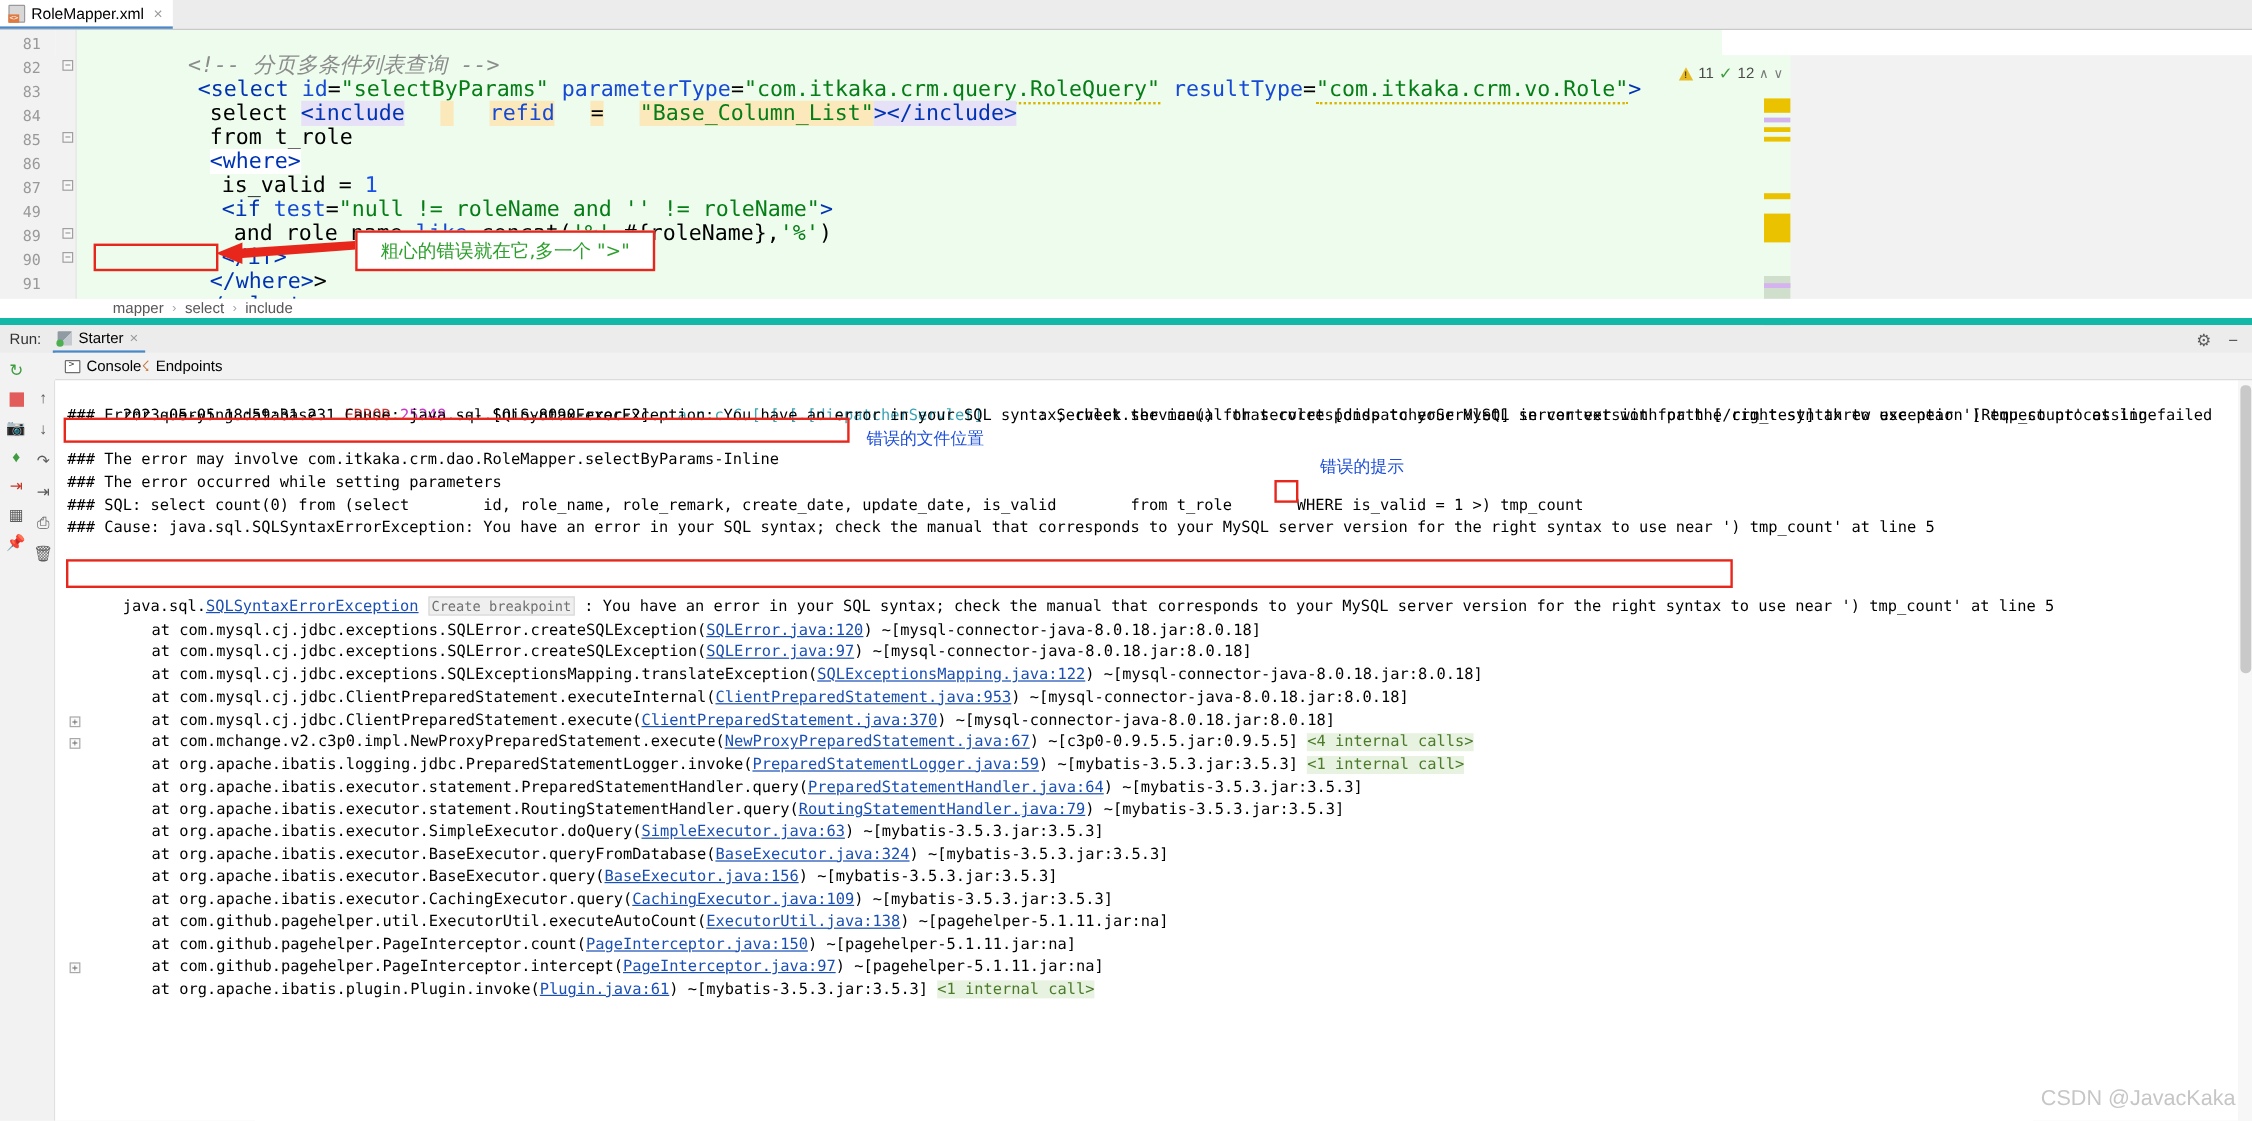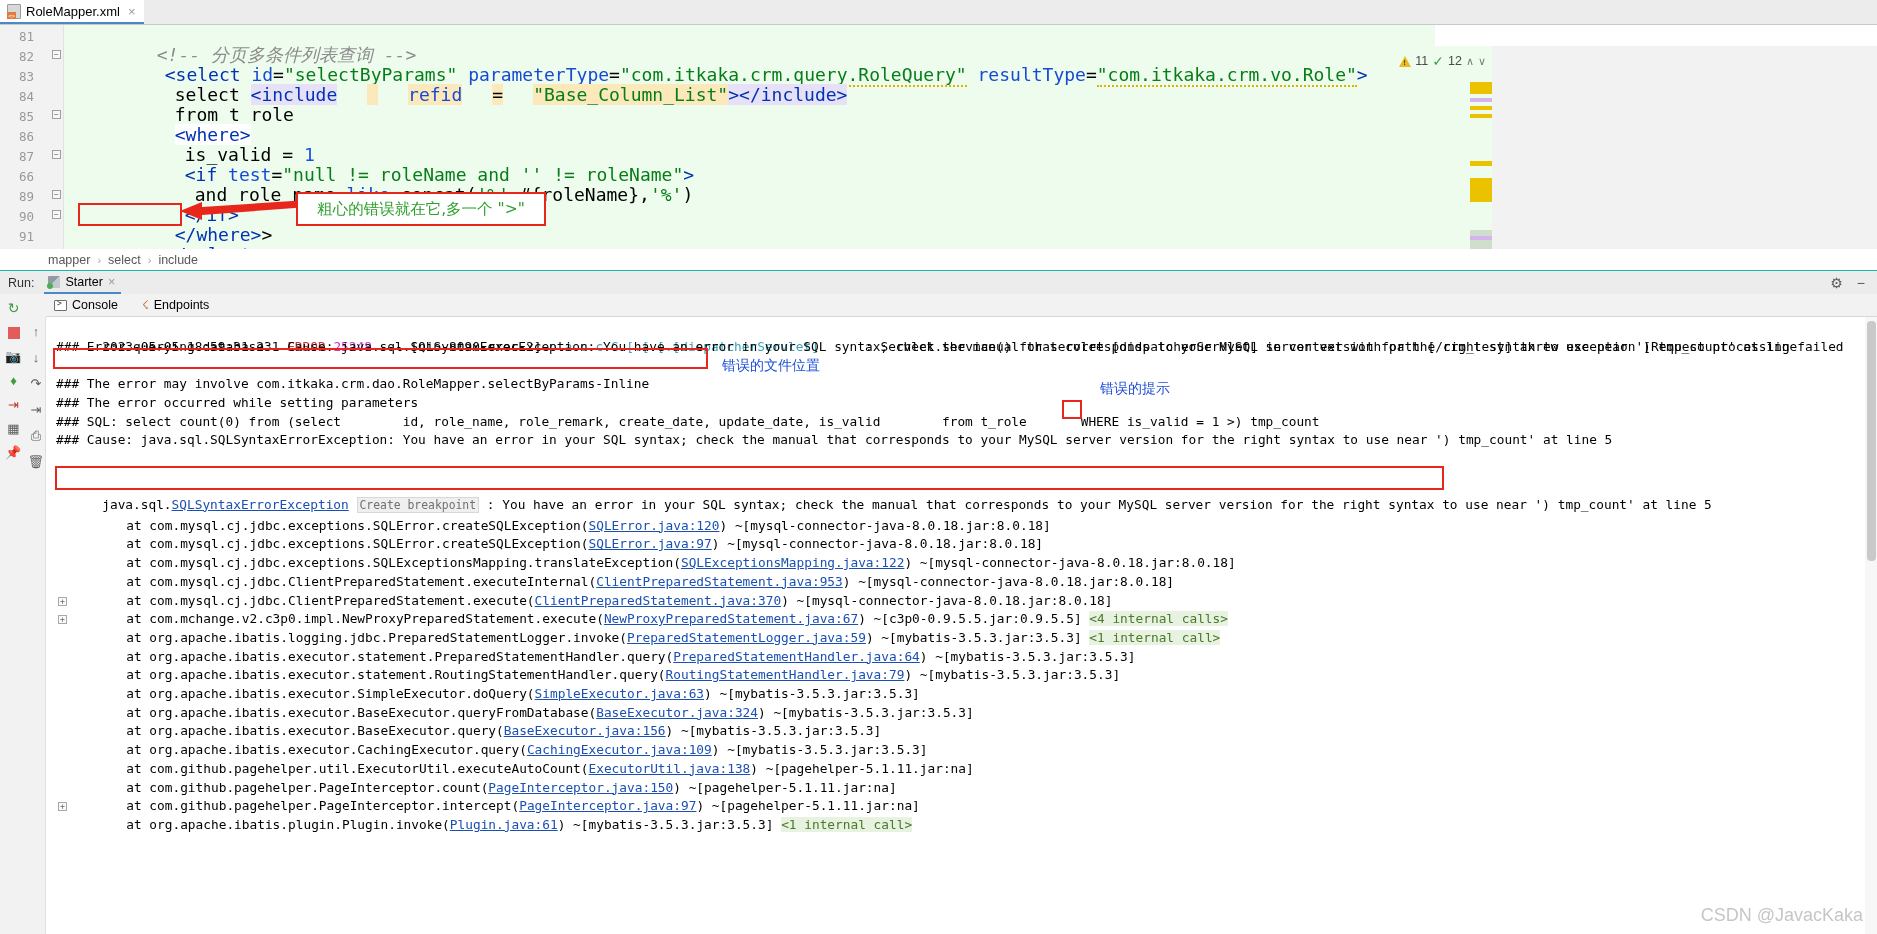--- a/index.html
+++ b/index.html
@@ -108,22 +108,22 @@
     content: "!"; position: absolute; left: -2px; top: 2px;
     font-size: 8px; color: #5a4700; font-weight: bold;
   }
   .ok-check { color: #3f9c3f; font-size: 14px; line-height: 1; }
   .chev { color: #7a7a7a; font-size: 11px; }
 
   
   .breadcrumb {
     position: absolute; left: 0; top: 249px; width: 1877px; height: 22px;
     background: #ffffff; display: flex; align-items: center;
-    padding-left: 48px; gap: 7px; font-size: 12.5px; color: #575757;
-    border-bottom: 1px solid #14b8a6;
+    padding-left: 94px; gap: 7px; font-size: 12.5px; color: #575757;
+    border-bottom: 6px solid #14b8a6;
   }
   .bc-sep { color: #a6a6a6; font-size: 11px; }
 
   
   .runbar {
     position: absolute; left: 0; top: 271px; width: 1877px; height: 23px;
     background: #ececec; display: flex; align-items: center;
     font-size: 12.5px; color: #000;
   }
   .runbar-label { padding-left: 8px; color: #333; }
@@ -141,21 +141,21 @@
     content: ""; position: absolute; left: -1px; bottom: -1px;
     width: 6px; height: 6px; border-radius: 50%; background: #4caf50;
   }
   .runbar-right {
     margin-left: auto; display: flex; align-items: center; gap: 14px;
     padding-right: 12px; color: #5a5a5a; font-size: 14px;
   }
 
   .subtabs {
     position: absolute; left: 46px; top: 294px; width: 1831px; height: 23px;
-    background: #f2f2f2; display: flex; align-items: center; gap: 24px;
+    background: #f2f2f2; display: flex; align-items: center; gap: 0;
     padding-left: 8px; font-size: 12.5px; color: #000;
     border-bottom: 1px solid #d6d6d6;
   }
   .subtab { display: flex; align-items: center; gap: 5px; }
   .console-icon {
     width: 13px; height: 11px; border: 1px solid #6e6e6e;
     border-radius: 1px; position: relative; background: #fff;
   }
   .console-icon::after {
     content: ">"; position: absolute; left: 2px; top: -2px;
@@ -251,21 +251,21 @@
   <div class="editor">
     <div class="top-white"></div>
     <div class="gutter">
       <div class="lnum" style="top:2px">81</div>
       <div class="lnum" style="top:22px">82</div>
       <div class="lnum" style="top:42px">83</div>
       <div class="lnum" style="top:62px">84</div>
       <div class="lnum" style="top:82px">85</div>
       <div class="lnum" style="top:102px">86</div>
       <div class="lnum" style="top:122px">87</div>
-      <div class="lnum" style="top:142px">66</div>
+      <div class="lnum" style="top:142px">49</div>
       <div class="lnum" style="top:162px">89</div>
       <div class="lnum" style="top:182px">90</div>
       <div class="lnum" style="top:202px">91</div>
     </div>
 
     <div class="fold-col">
       <div class="fold-marker" style="top:25px">−</div>
       <div class="fold-marker" style="top:85px">−</div>
       <div class="fold-marker" style="top:125px">−</div>
       <div class="fold-marker" style="top:165px">−</div>

